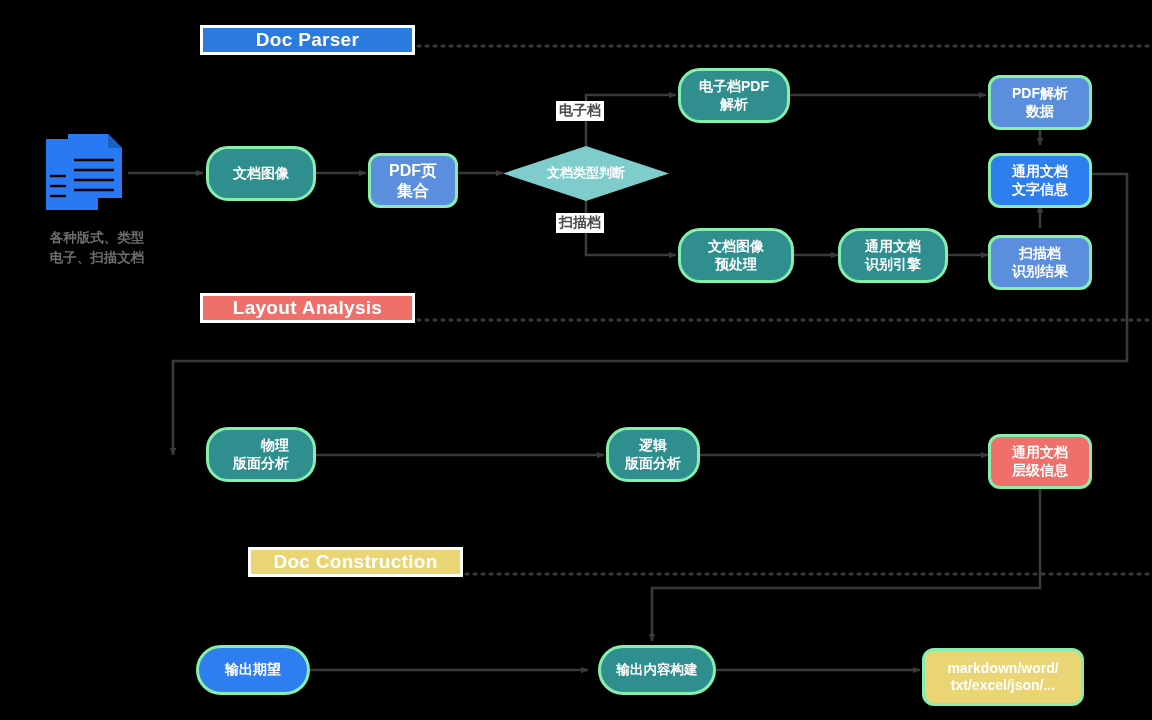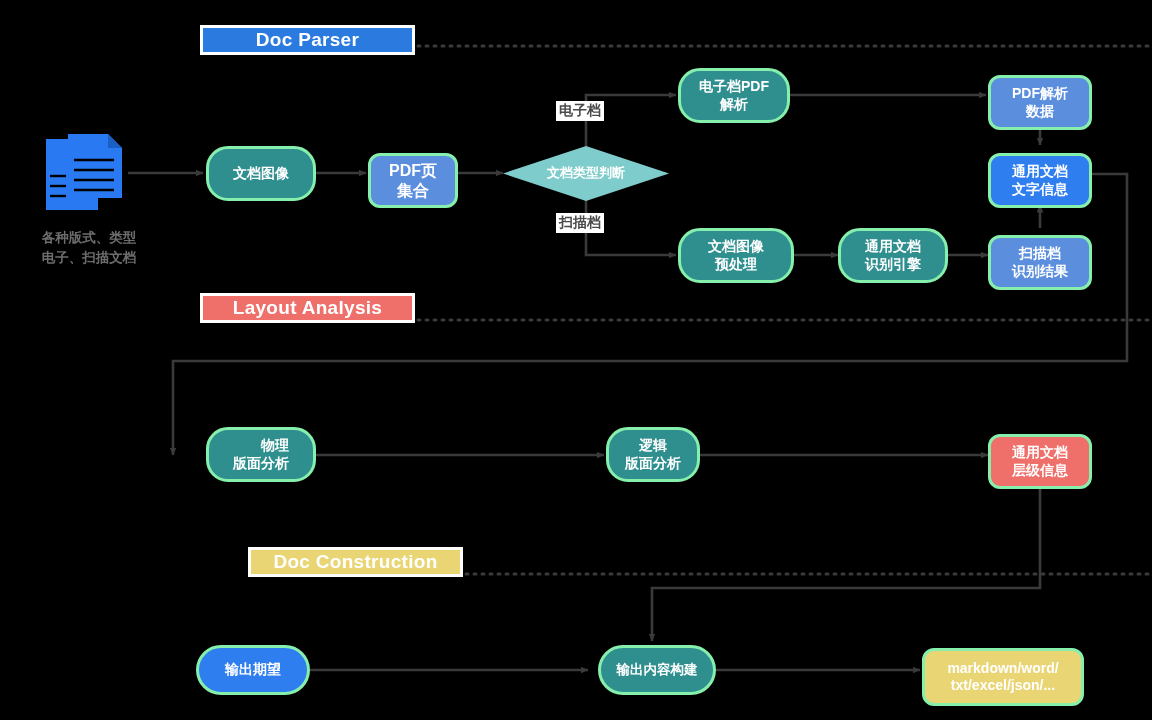--- a/index.html
+++ b/index.html
@@ -192,21 +192,21 @@
         <line x1="34" y1="54" x2="74" y2="54"></line>
         <line x1="34" y1="64" x2="74" y2="64"></line>
         <line x1="10" y1="50" x2="26" y2="50"></line>
         <line x1="10" y1="60" x2="26" y2="60"></line>
         <line x1="10" y1="70" x2="26" y2="70"></line>
       </g>
       <rect x="58" y="72" width="24" height="12" fill="#000000"></rect>
       <rect x="6" y="8" width="22" height="5" fill="#000000"></rect>
     </svg>
   </div>
-  <div class="doc-caption" style="left:4px; top:228px;">
+  <div class="doc-caption" style="left:12px; top:228px;">
     <span>各种版式、类型</span>
     <span>电子、扫描文档</span>
   </div>
 
   <div class="badge badge-blue" style="left:200px; top:25px; width:215px; height:30px;">
     <span>Doc Parser</span>
   </div>
   <div class="badge badge-red" style="left:200px; top:293px; width:215px; height:30px;">
     <span>Layout Analysis</span>
   </div>

